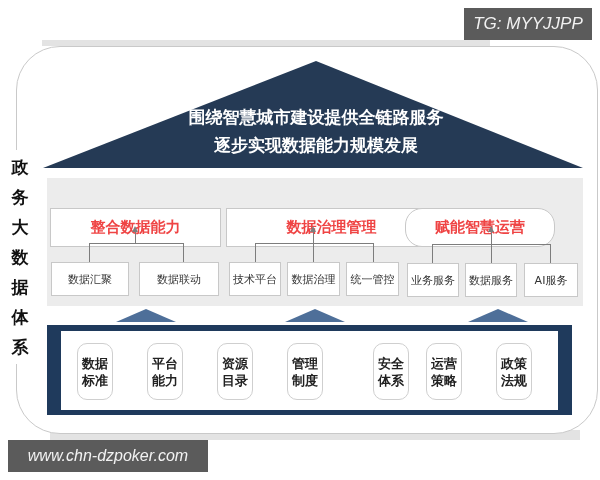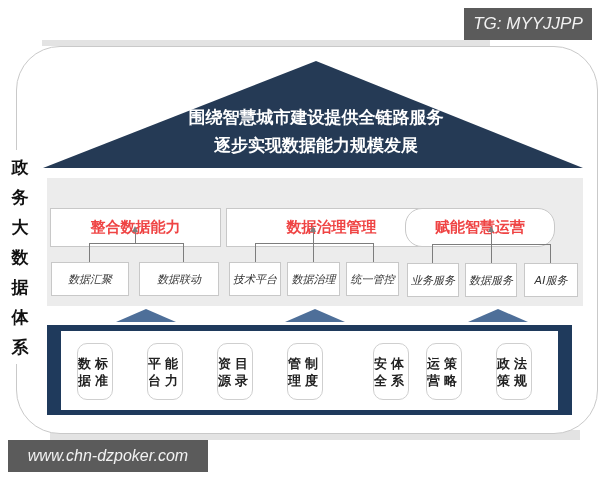--- a/index.html
+++ b/index.html
@@ -25,32 +25,32 @@
   .side-title span { font-size: 17px; font-weight: bold; line-height: 30px; color: #111; }
 
   
   .roof { left: 43px; top: 61px; width: 540px; height: 107px; }
   .roof-text { left: 120px; top: 103px; width: 392px; text-align: center; color: #fff; font-weight: bold; font-size: 17px; line-height: 28px; }
 
   
   .mid-panel { left: 47px; top: 178px; width: 536px; height: 128px; background: #ececec; }
 
   .head-box { position: absolute; top: 184px; height: 39px; background: #fff; border: 1px solid #c8c8c8; display: flex; align-items: center; justify-content: center; font-size: 15px; font-weight: bold; color: #ef4444; margin-top: 24px; }
-  .sub-box { position: absolute; top: 262px; height: 34px; background: #fff; border: 1px solid #c8c8c8; display: flex; align-items: center; justify-content: center; font-size: 11px; color: #333; font-style: italic; }
+  .sub-box { position: absolute; top: 262px; height: 34px; background: #fff; border: 1px solid #c8c8c8; display: flex; align-items: center; justify-content: center; font-size: 11px; color: #333; }
 
   .conn { position: absolute; background: #7d7d7d; }
   .arrow-head { position: absolute; width: 0; height: 0; border-left: 3px solid transparent; border-right: 3px solid transparent; border-bottom: 6px solid #7d7d7d; }
 
   
   .up-tri { position: absolute; top: 309px; width: 0; height: 0; border-left: 30px solid transparent; border-right: 30px solid transparent; border-bottom: 13px solid #4e6f99; }
 
   
   .foundation { left: 47px; top: 325px; width: 525px; height: 90px; background: #1f3a5c; }
   .foundation-inner { left: 61px; top: 331px; width: 497px; height: 79px; background: #fff; }
-  .tile { position: absolute; top: 343px; width: 36px; height: 57px; border: 1px solid #cfcfcf; border-radius: 10px; background: #fff; display: flex; flex-direction: row; align-items: center; justify-content: center; font-size: 13px; font-weight: bold; line-height: 17px; color: #222; }
+  .tile { position: absolute; top: 343px; width: 36px; height: 57px; border: 1px solid #cfcfcf; border-radius: 10px; background: #fff; display: flex; flex-direction: column; align-items: center; justify-content: center; font-size: 13px; font-weight: bold; line-height: 17px; color: #222; }
 </style>
 </head>
 <body>
 
 <div class="abs top-strip"></div>
 <div class="abs bottom-strip"></div>
 <div class="abs card"></div>
 
 <svg class="abs roof" viewBox="0 0 540 107" preserveAspectRatio="none">
   <polygon points="273,0 540,107 0,107" fill="#253a55"></polygon>

